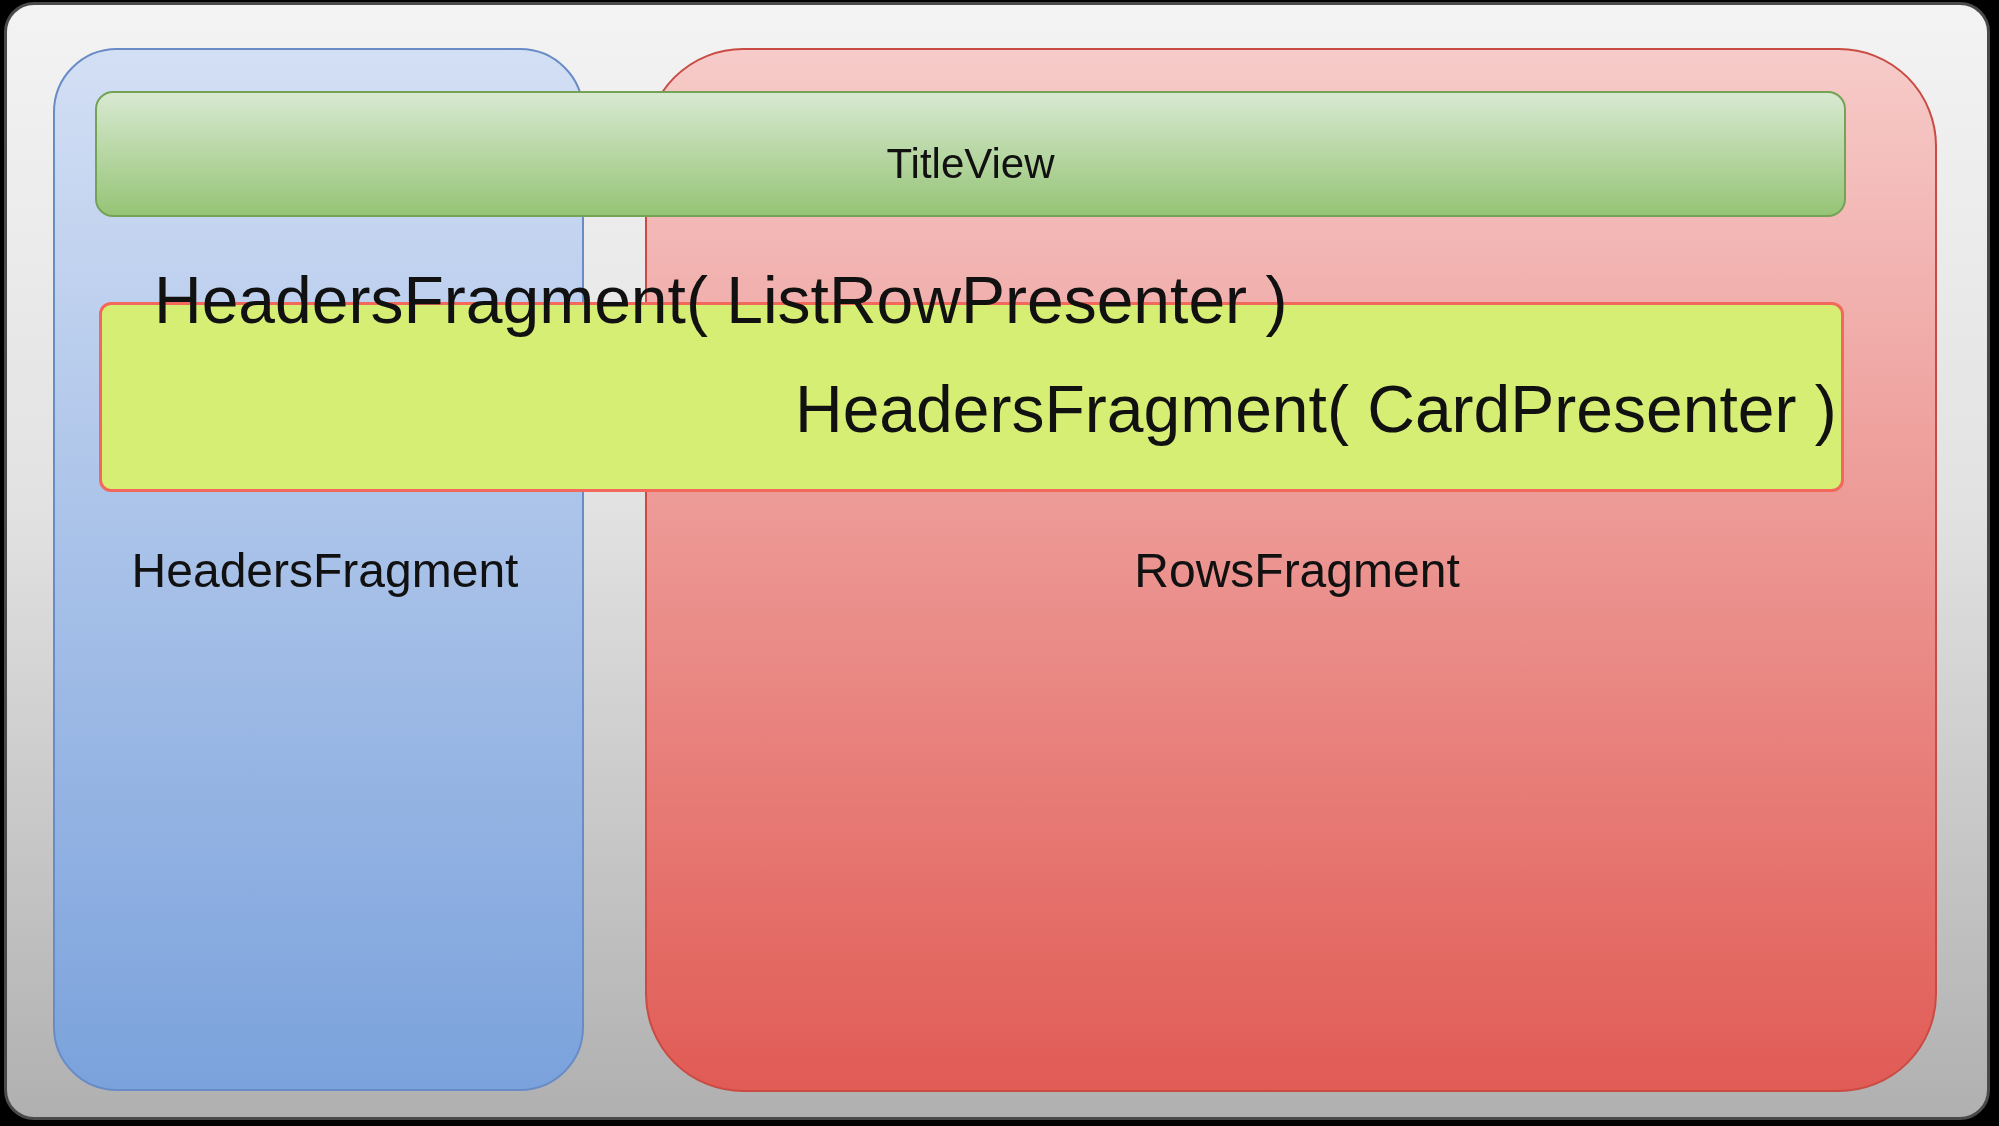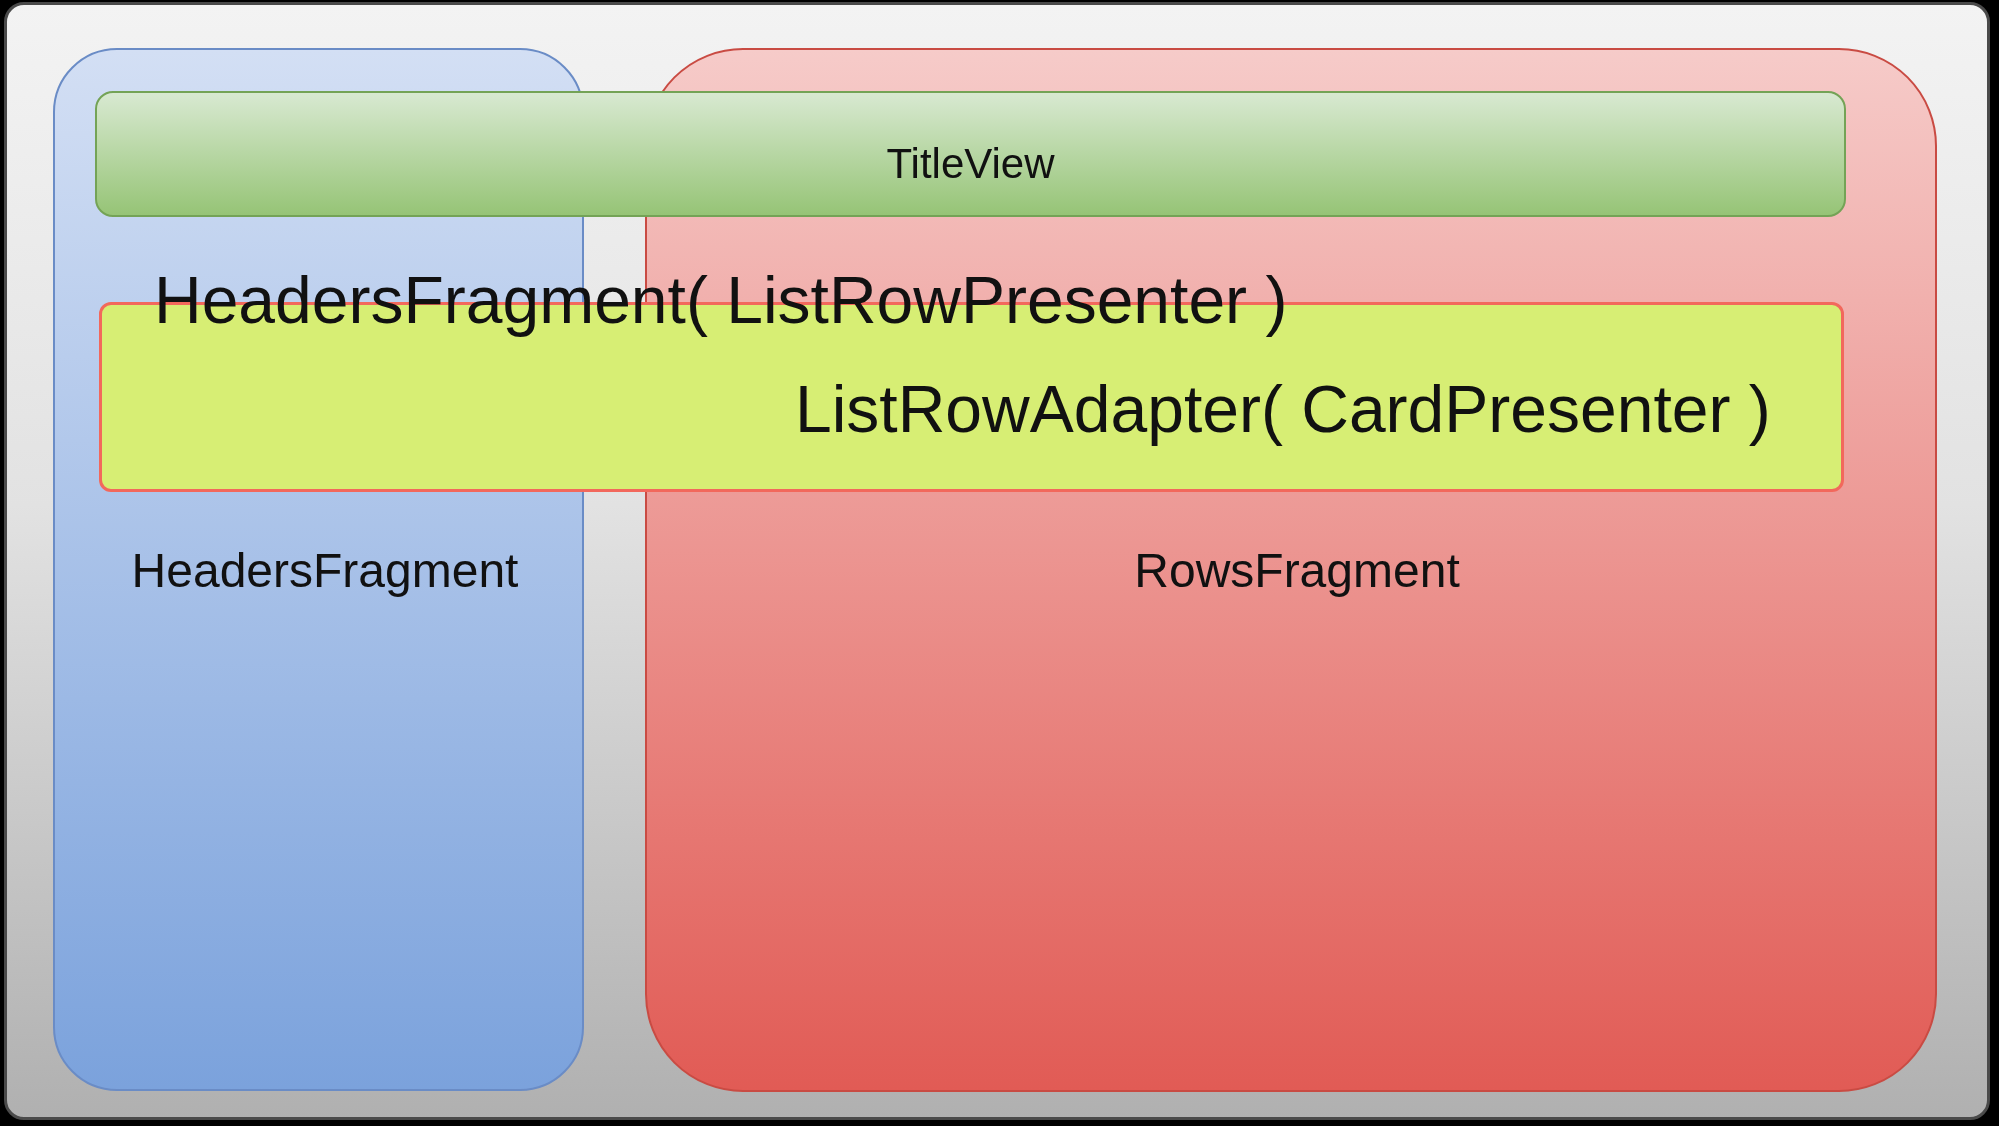--- a/index.html
+++ b/index.html
@@ -13,21 +13,21 @@
   }
   html,body{margin:0;padding:0;background:var(--canvas_bg);}
   .stage{
     position:relative;width:1999px;height:1126px;overflow:hidden;
     background:var(--canvas_bg);
     font-family:"Liberation Sans", sans-serif;
     color:var(--text_color);
   }
   .container{
     position:absolute;left:4px;top:2px;width:1980px;height:1112px;
-    border-radius:20px;border:3px solid var(--container_border);
+    border-radius:30px;border:3px solid var(--container_border);
     background:linear-gradient(to bottom,var(--container_top) 0%,#e2e2e2 45%,var(--container_bottom) 100%);
     box-shadow:0 2px 10px rgba(0,0,0,0.55);
   }
   .fragment{position:absolute;}
   .headers-fragment{
     left:46px;top:43px;width:527px;height:1039px;border-radius:64px;
     border:2px solid var(--blue_border);
     background:linear-gradient(to bottom,var(--blue_top) 0%,var(--blue_bottom) 100%);
   }
   .rows-fragment{
@@ -70,20 +70,20 @@
 
     <div class="titleview-bar">
       <span class="titleview-label">TitleView</span>
     </div>
 
     <div class="adapter-bar"></div>
 
     <div class="bigtext listrow-presenter-text">HeadersFragment( ListRowPresenter )</div>
 
 
-    <div class="bigtext card-presenter-text">ListRowAdapter( CardPresenter )</div>
+    <div class="bigtext card-presenter-text">HeadersFragment( CardPresenter )</div>
 
     <div class="frag-label headers-label">HeadersFragment</div>
 
     <div class="frag-label rows-label">RowsFragment</div>
 
   </div>
 </div>
 
 </body></html>

